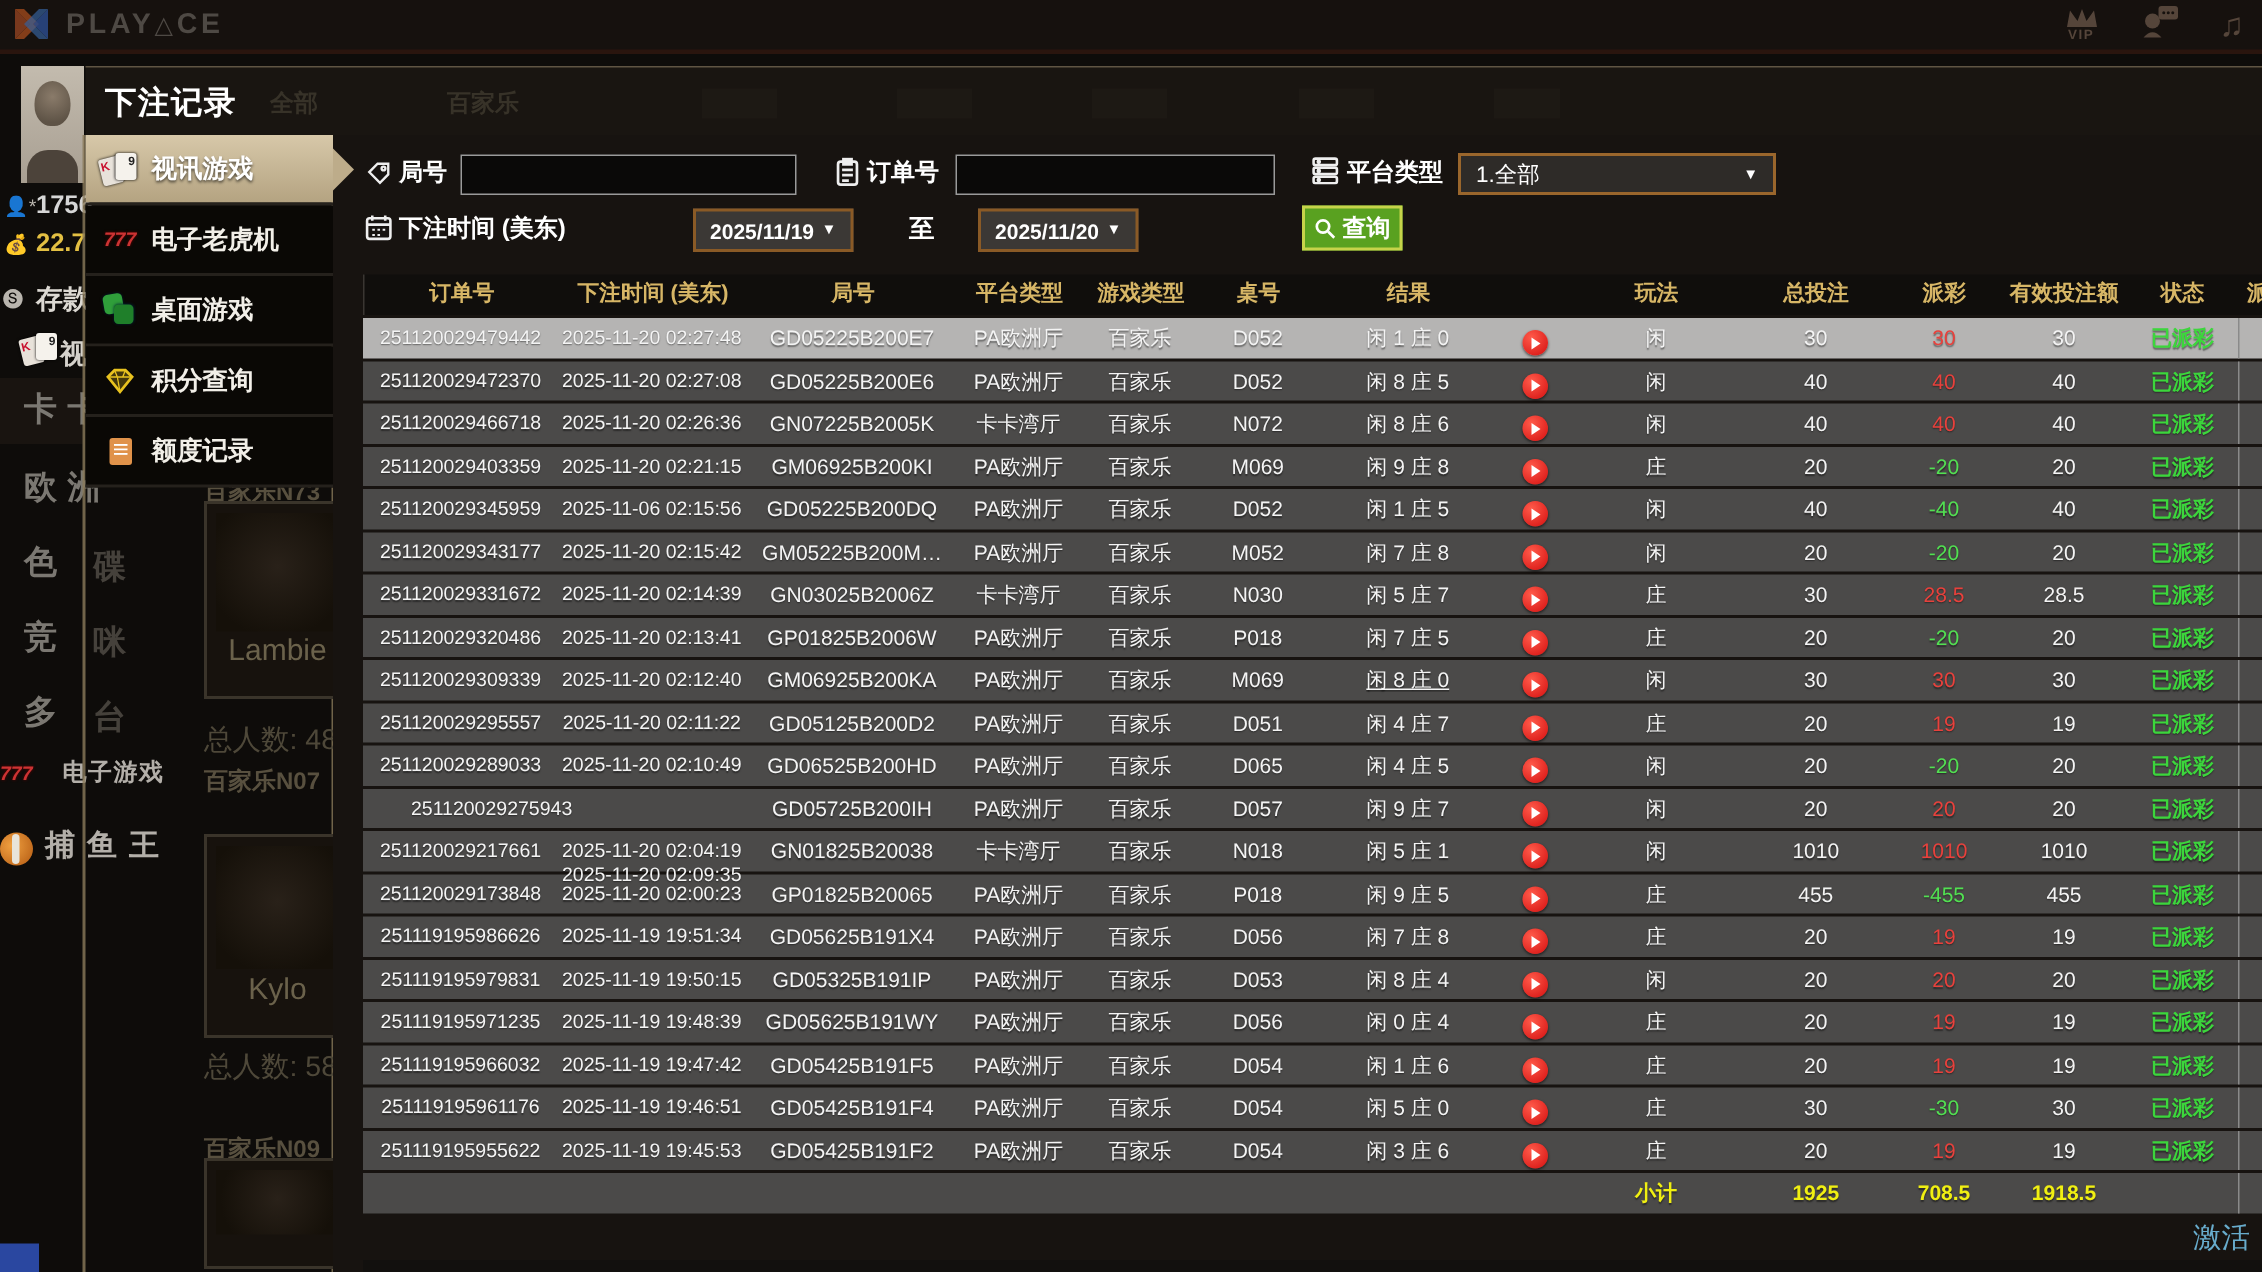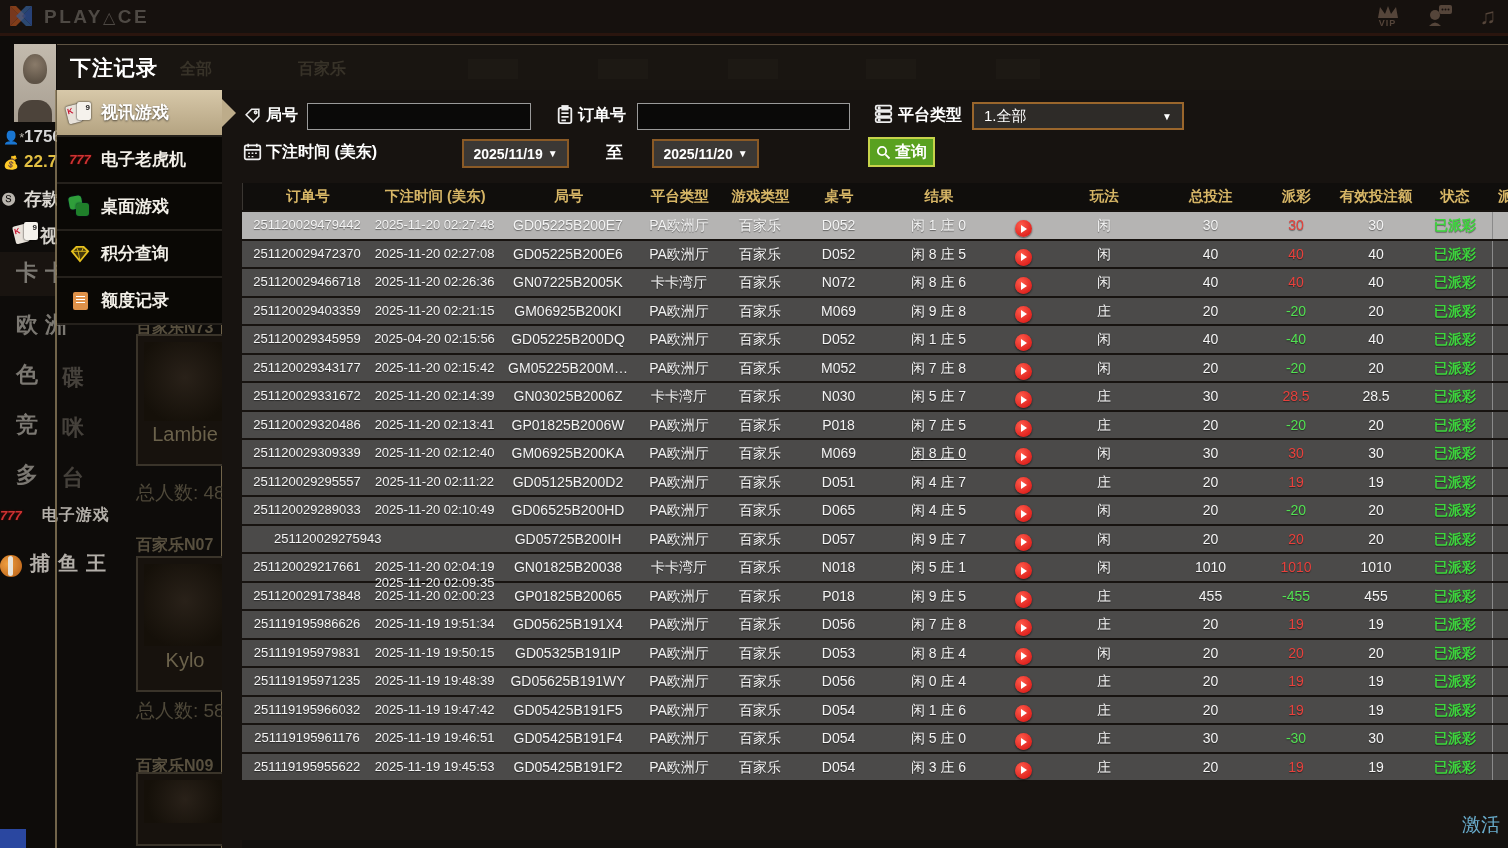--- a/index.html
+++ b/index.html
@@ -161,21 +161,21 @@
     <div class="abs tanline" style="left:55px;top:90px;height:758px;"></div>
     <div class="abs tanline" style="left:221px;top:90px;height:758px;"></div>
 
     <div id="bgcards">
         <div class="abs dimtitle" style="left: 136px; top: 318px; text-decoration: underline;">百家乐N73</div>
         <div class="abs dimcard" style="left: 136px; top: 334px; width: 94px; height: 128px;">
           <div class="dimphoto"></div>
           <div class="dimname">Lambie</div>
         </div>
         <div class="abs dimmeta" style="left: 136px; top: 480px;">总人数: 48 庄</div>
-        <div class="abs dimtitle" style="left: 136px; top: 511px; margin-top: 24px;">百家乐N07</div>
+        <div class="abs dimtitle" style="left: 136px; top: 511px;">百家乐N07</div>
         <div class="abs dimcard" style="left: 136px; top: 556px; width: 94px; height: 132px;">
           <div class="dimphoto"></div>
           <div class="dimname">Kylo</div>
         </div>
         <div class="abs dimmeta" style="left: 136px; top: 698px;">总人数: 582 庄</div>
         <div class="abs dimtitle" style="left: 136px; top: 756px;">百家乐N09</div>
         <div class="abs dimcard" style="left: 136px; top: 772px; width: 94px; height: 70px;">
           <div class="dimphoto"></div>
         </div>
       </div>
@@ -361,21 +361,21 @@
           <div class="cell" style="width: 44px;"><div class="playbtn" style="margin-top: 5px;"></div></div>
           <div class="cell" style="width: 118px;">庄</div>
           <div class="cell" style="width: 95px;">20</div>
           <div class="cell neg" style="width: 76px;">-20</div>
           <div class="cell" style="width: 84px;">20</div>
           <div class="cell stat" style="width: 74px;">已派彩</div>
           <div class="cell bleft" style="width: 16px;"></div>
         </div>
         <div class="trow">
           <div class="cell c-order" style="width: 130px;">251120029345959</div>
-          <div class="cell c-time" style="width: 125px;">2025-04-20 02:15:56</div>
+          <div class="cell c-time" style="width: 125px;">2025-11-06 02:15:56</div>
           <div class="cell" style="width: 142px;">GD05225B200DQ</div>
           <div class="cell" style="width: 80px;">PA欧洲厅</div>
           <div class="cell" style="width: 82px;">百家乐</div>
           <div class="cell" style="width: 75px;">D052</div>
           <div class="cell" style="width: 125px;">闲 1 庄 5</div>
           <div class="cell" style="width: 44px;"><div class="playbtn" style="margin-top: 5px;"></div></div>
           <div class="cell" style="width: 118px;">闲</div>
           <div class="cell" style="width: 95px;">40</div>
           <div class="cell neg" style="width: 76px;">-40</div>
           <div class="cell" style="width: 84px;">40</div>
@@ -615,17 +615,33 @@
           <div class="cell" style="width: 75px;">D054</div>
           <div class="cell" style="width: 125px;">闲 3 庄 6</div>
           <div class="cell" style="width: 44px;"><div class="playbtn" style="margin-top: 5px;"></div></div>
           <div class="cell" style="width: 118px;">庄</div>
           <div class="cell" style="width: 95px;">20</div>
           <div class="cell pos" style="width: 76px;">19</div>
           <div class="cell" style="width: 84px;">19</div>
           <div class="cell stat" style="width: 74px;">已派彩</div>
           <div class="cell bleft" style="width: 16px;"></div>
         </div>
+        <div class="trow">
+          <div class="cell" style="width: 130px;"></div>
+          <div class="cell" style="width: 125px;"></div>
+          <div class="cell" style="width: 142px;"></div>
+          <div class="cell" style="width: 80px;"></div>
+          <div class="cell" style="width: 82px;"></div>
+          <div class="cell" style="width: 75px;"></div>
+          <div class="cell" style="width: 125px;"></div>
+          <div class="cell" style="width: 44px;"></div>
+          <div class="cell sumy" style="width: 118px;">小计</div>
+          <div class="cell sumy" style="width: 95px;">1925</div>
+          <div class="cell sumy" style="width: 76px;">708.5</div>
+          <div class="cell sumy" style="width: 84px;">1918.5</div>
+          <div class="cell" style="width: 74px;"></div>
+          <div class="cell bleft" style="width: 16px;"></div>
+        </div>
       </div>
   </div>
   <div class="abs botstrip"></div>
   <span class="abs watermark">激活</span>
 </div>
 
 </body></html>

